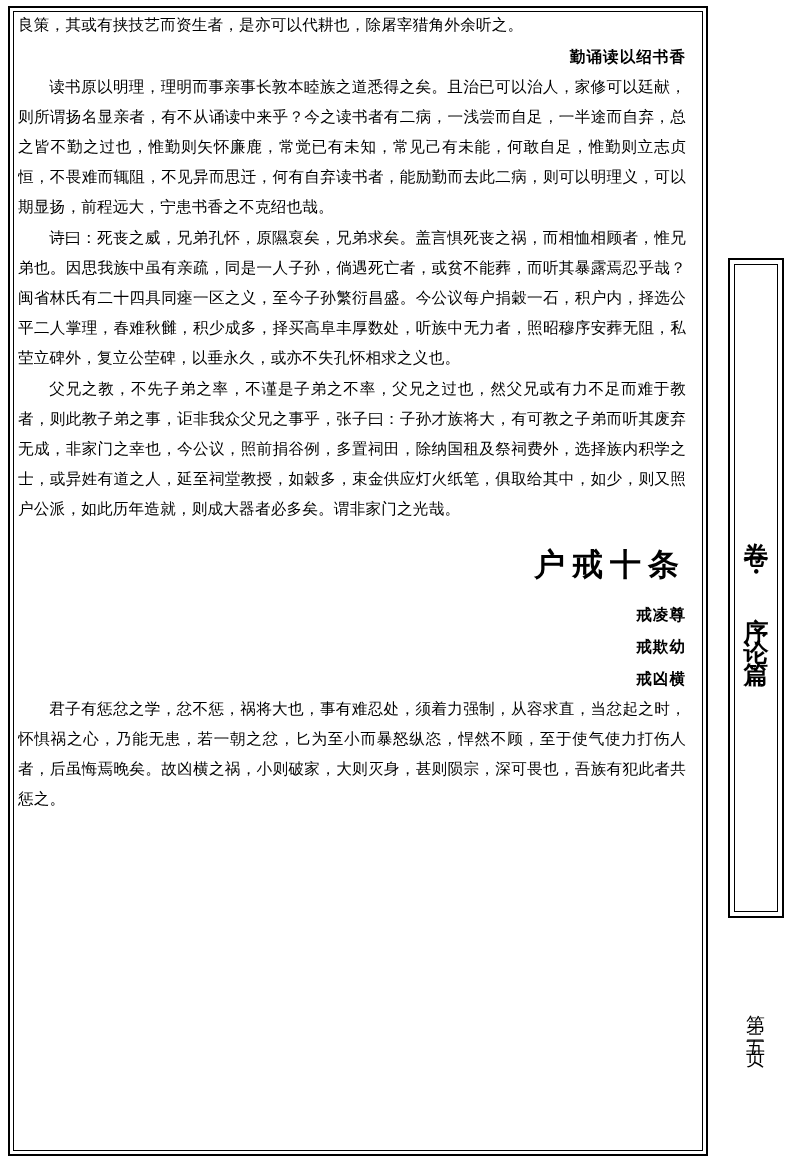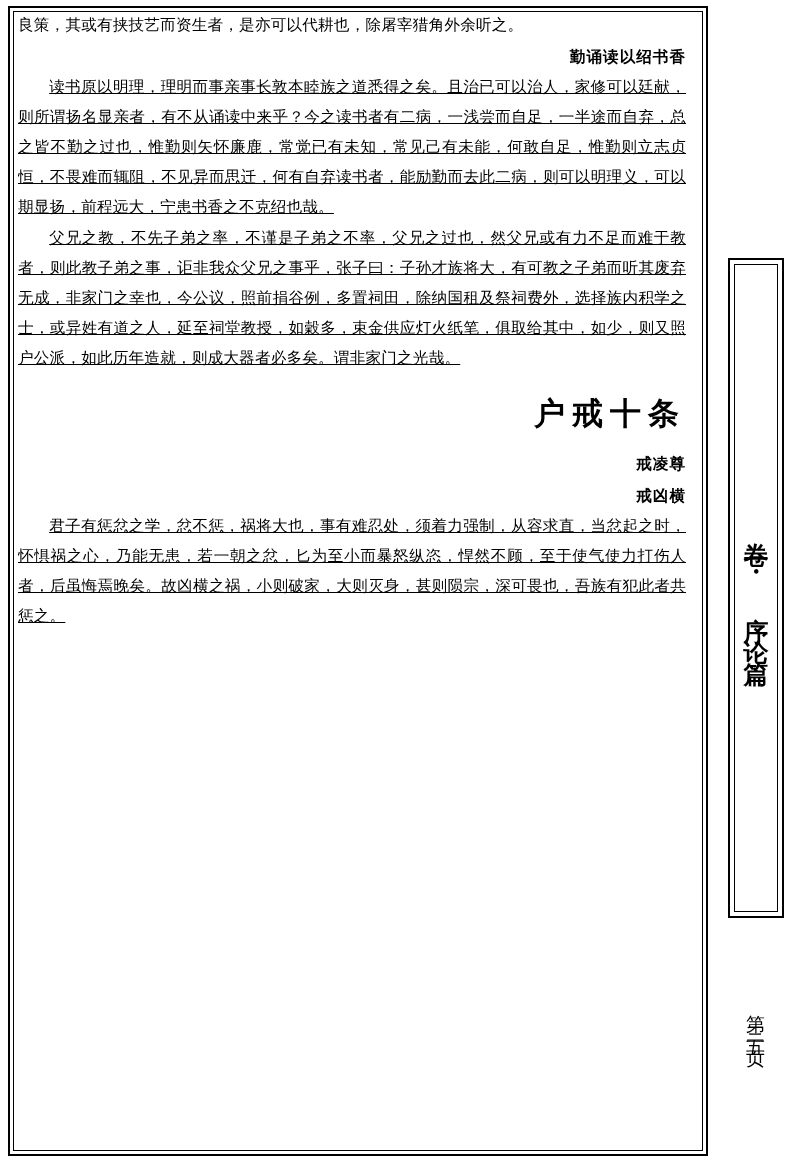--- a/index.html
+++ b/index.html
@@ -54,21 +54,20 @@
   p.body-text {
     margin: 0 0 1px 0;
     font-size: 15.6px;
     line-height: 30px;
     text-align: justify;
     text-justify: inter-ideograph;
     letter-spacing: 0.2px;
   }
   p.indent {
     text-indent: 2em;
-    text-decoration: underline;
   }
   h3.sub-head {
     margin: 2px 0 0 0;
     font-size: 15.6px;
     line-height: 30px;
     font-weight: bold;
     text-indent: 2em;
     letter-spacing: 1px;
     text-align: right;
   }
@@ -137,27 +136,29 @@
     <div class="frame-inner"></div>
   </div>
 
   <div class="content">
 
     <p class="body-text">良策，其或有挟技艺而资生者，是亦可以代耕也，除屠宰猎角外余听之。</p>
 
     <h3 class="sub-head">勤诵读以绍书香</h3>
     <p class="body-text indent">读书原以明理，理明而事亲事长敦本睦族之道悉得之矣。且治已可以治人，家修可以廷献，则所谓扬名显亲者，有不从诵读中来乎？今之读书者有二病，一浅尝而自足，一半途而自弃，总之皆不勤之过也，惟勤则矢怀廉鹿，常觉已有未知，常见己有未能，何敢自足，惟勤则立志贞恒，不畏难而辄阻，不见异而思迁，何有自弃读书者，能励勤而去此二病，则可以明理义，可以期显扬，前程远大，宁患书香之不克绍也哉。</p>
 
+    <p class="body-text indent">诗曰：死丧之威，兄弟孔怀，原隰裒矣，兄弟求矣。盖言惧死丧之祸，而相恤相顾者，惟兄弟也。因思我族中虽有亲疏，同是一人子孙，倘遇死亡者，或贫不能葬，而听其暴露焉忍乎哉？闽省林氏有二十四具同瘞一区之义，至今子孙繁衍昌盛。今公议每户捐穀一石，积户内，择选公平二人掌理，春难秋雠，积少成多，择买高阜丰厚数处，听族中无力者，照昭穆序安葬无阻，私茔立碑外，复立公茔碑，以垂永久，或亦不失孔怀相求之义也。</p>
 
     <p class="body-text indent">父兄之教，不先子弟之率，不谨是子弟之不率，父兄之过也，然父兄或有力不足而难于教者，则此教子弟之事，讵非我众父兄之事乎，张子曰：子孙才族将大，有可教之子弟而听其废弃无成，非家门之幸也，今公议，照前捐谷例，多置祠田，除纳国租及祭祠费外，选择族内积学之士，或异姓有道之人，延至祠堂教授，如穀多，束金供应灯火纸笔，俱取给其中，如少，则又照户公派，如此历年造就，则成大器者必多矣。谓非家门之光哉。</p>
 
     <h2 class="section-title">户戒十条</h2>
 
     <h3 class="sub-head">戒凌尊</h3>
 
+    <h3 class="sub-head">戒欺幼</h3>
 
     <h3 class="sub-head">戒凶横</h3>
     <p class="body-text indent">君子有惩忿之学，忿不惩，祸将大也，事有难忍处，须着力强制，从容求直，当忿起之时，怀惧祸之心，乃能无患，若一朝之忿，匕为至小而暴怒纵恣，悍然不顾，至于使气使力打伤人者，后虽悔焉晚矣。故凶横之祸，小则破家，大则灭身，甚则陨宗，深可畏也，吾族有犯此者共惩之。</p>
 
   </div>
 
   <div class="side-tab">
     <div class="side-tab-inner">
       <span class="side-tab-text">卷一·序论篇</span>
     </div>

